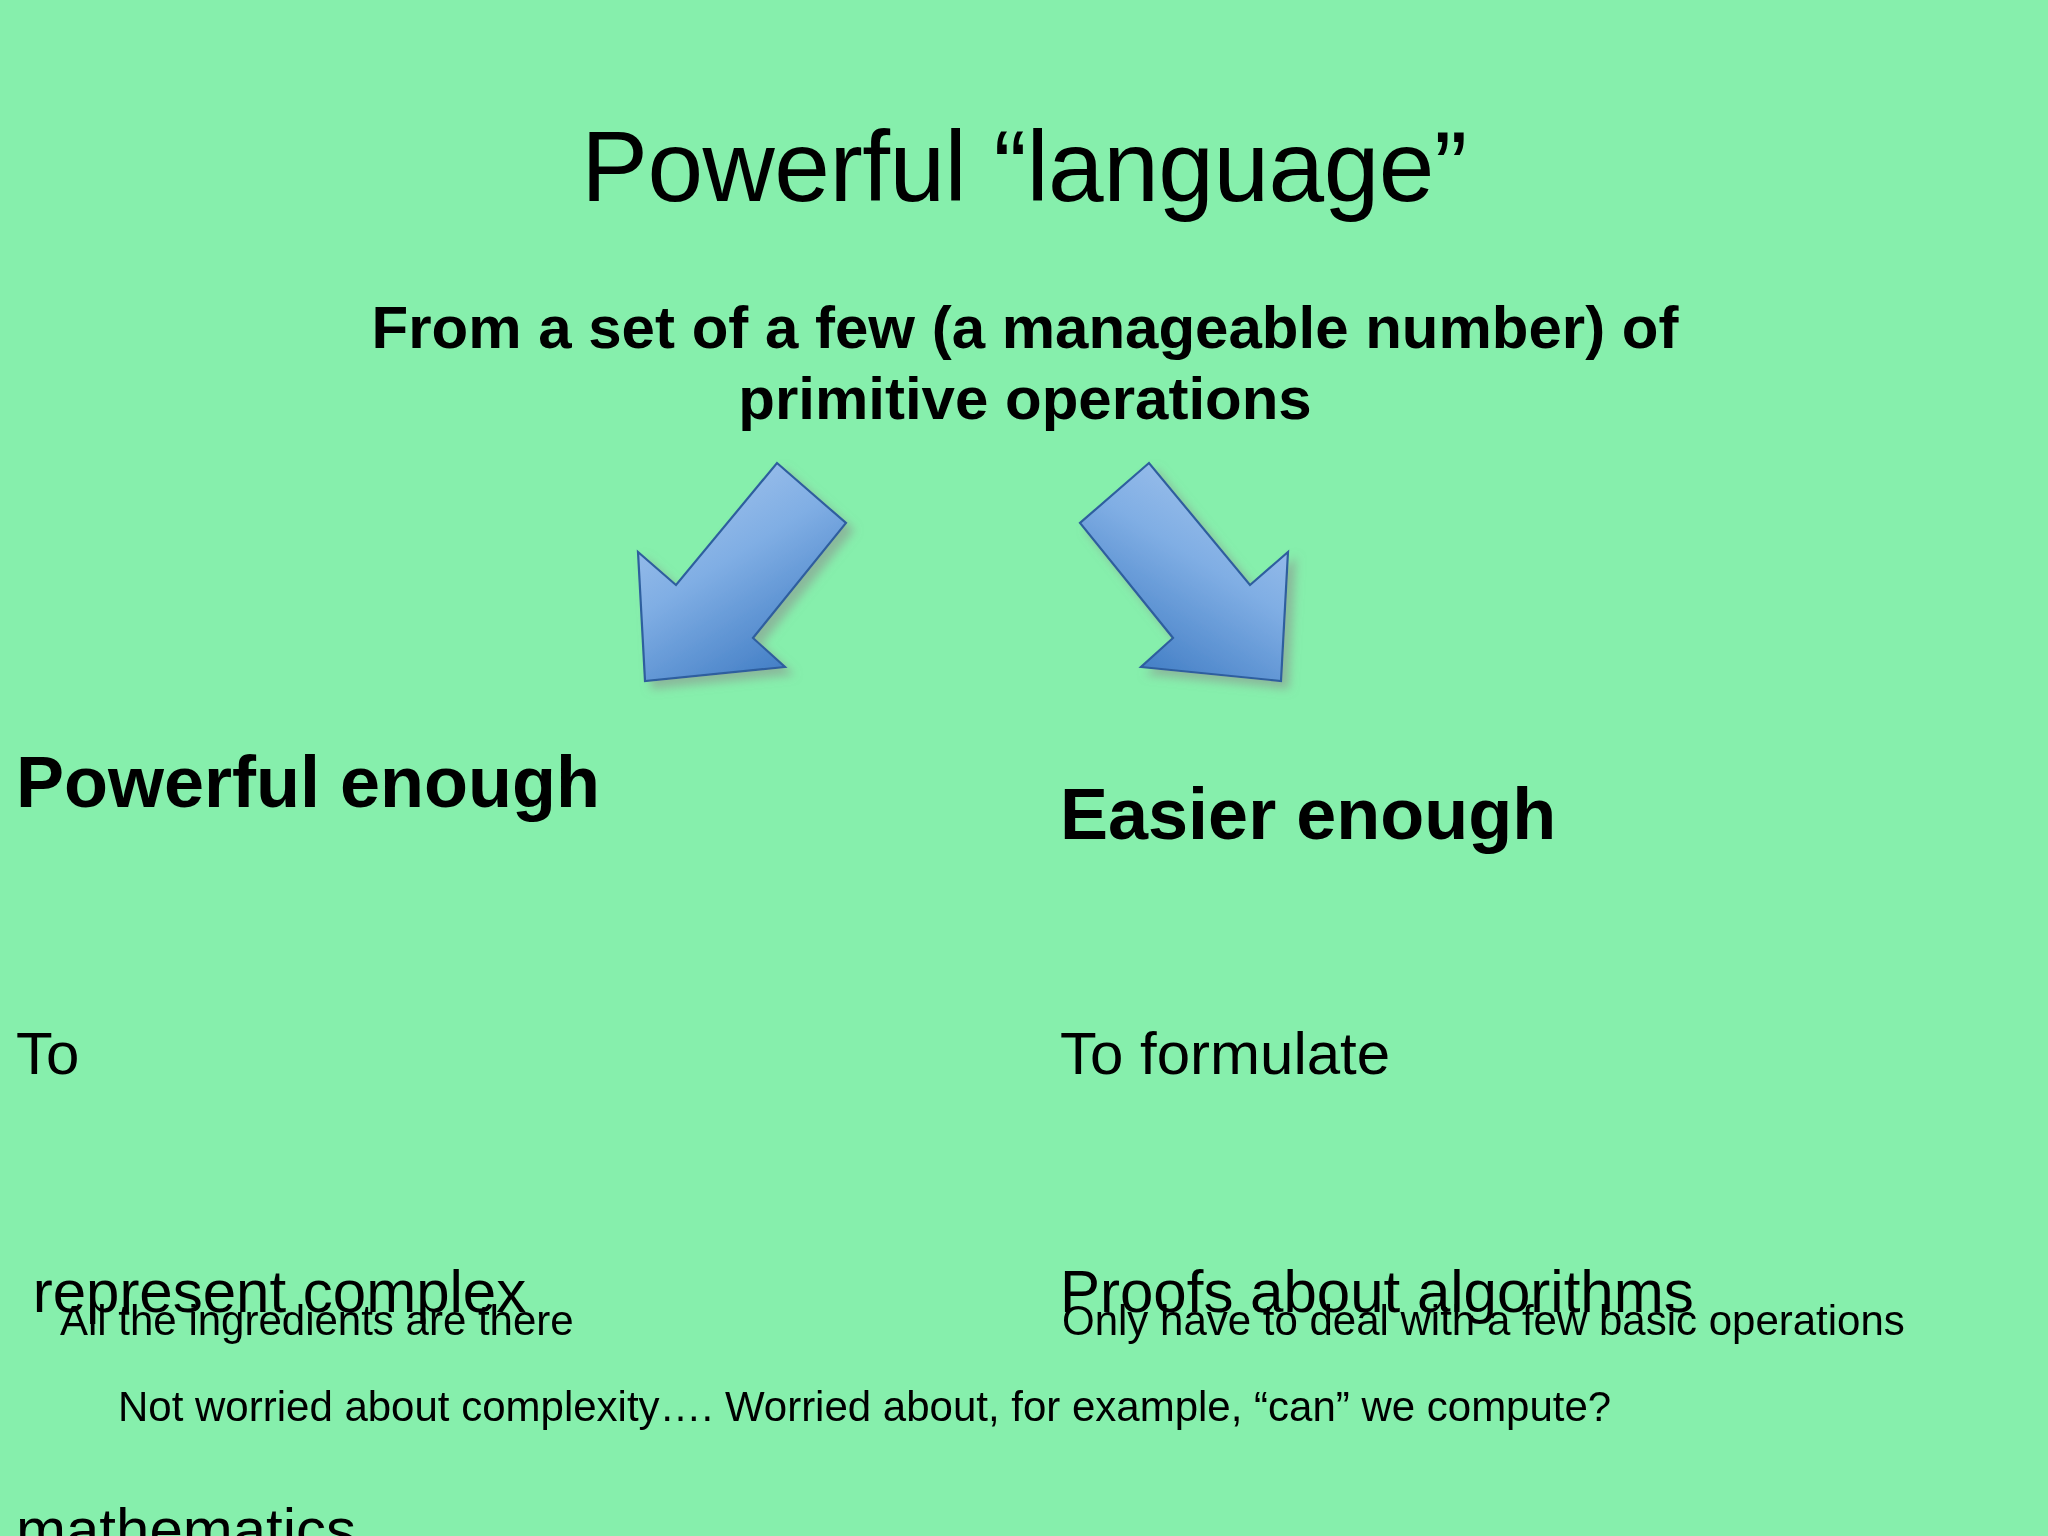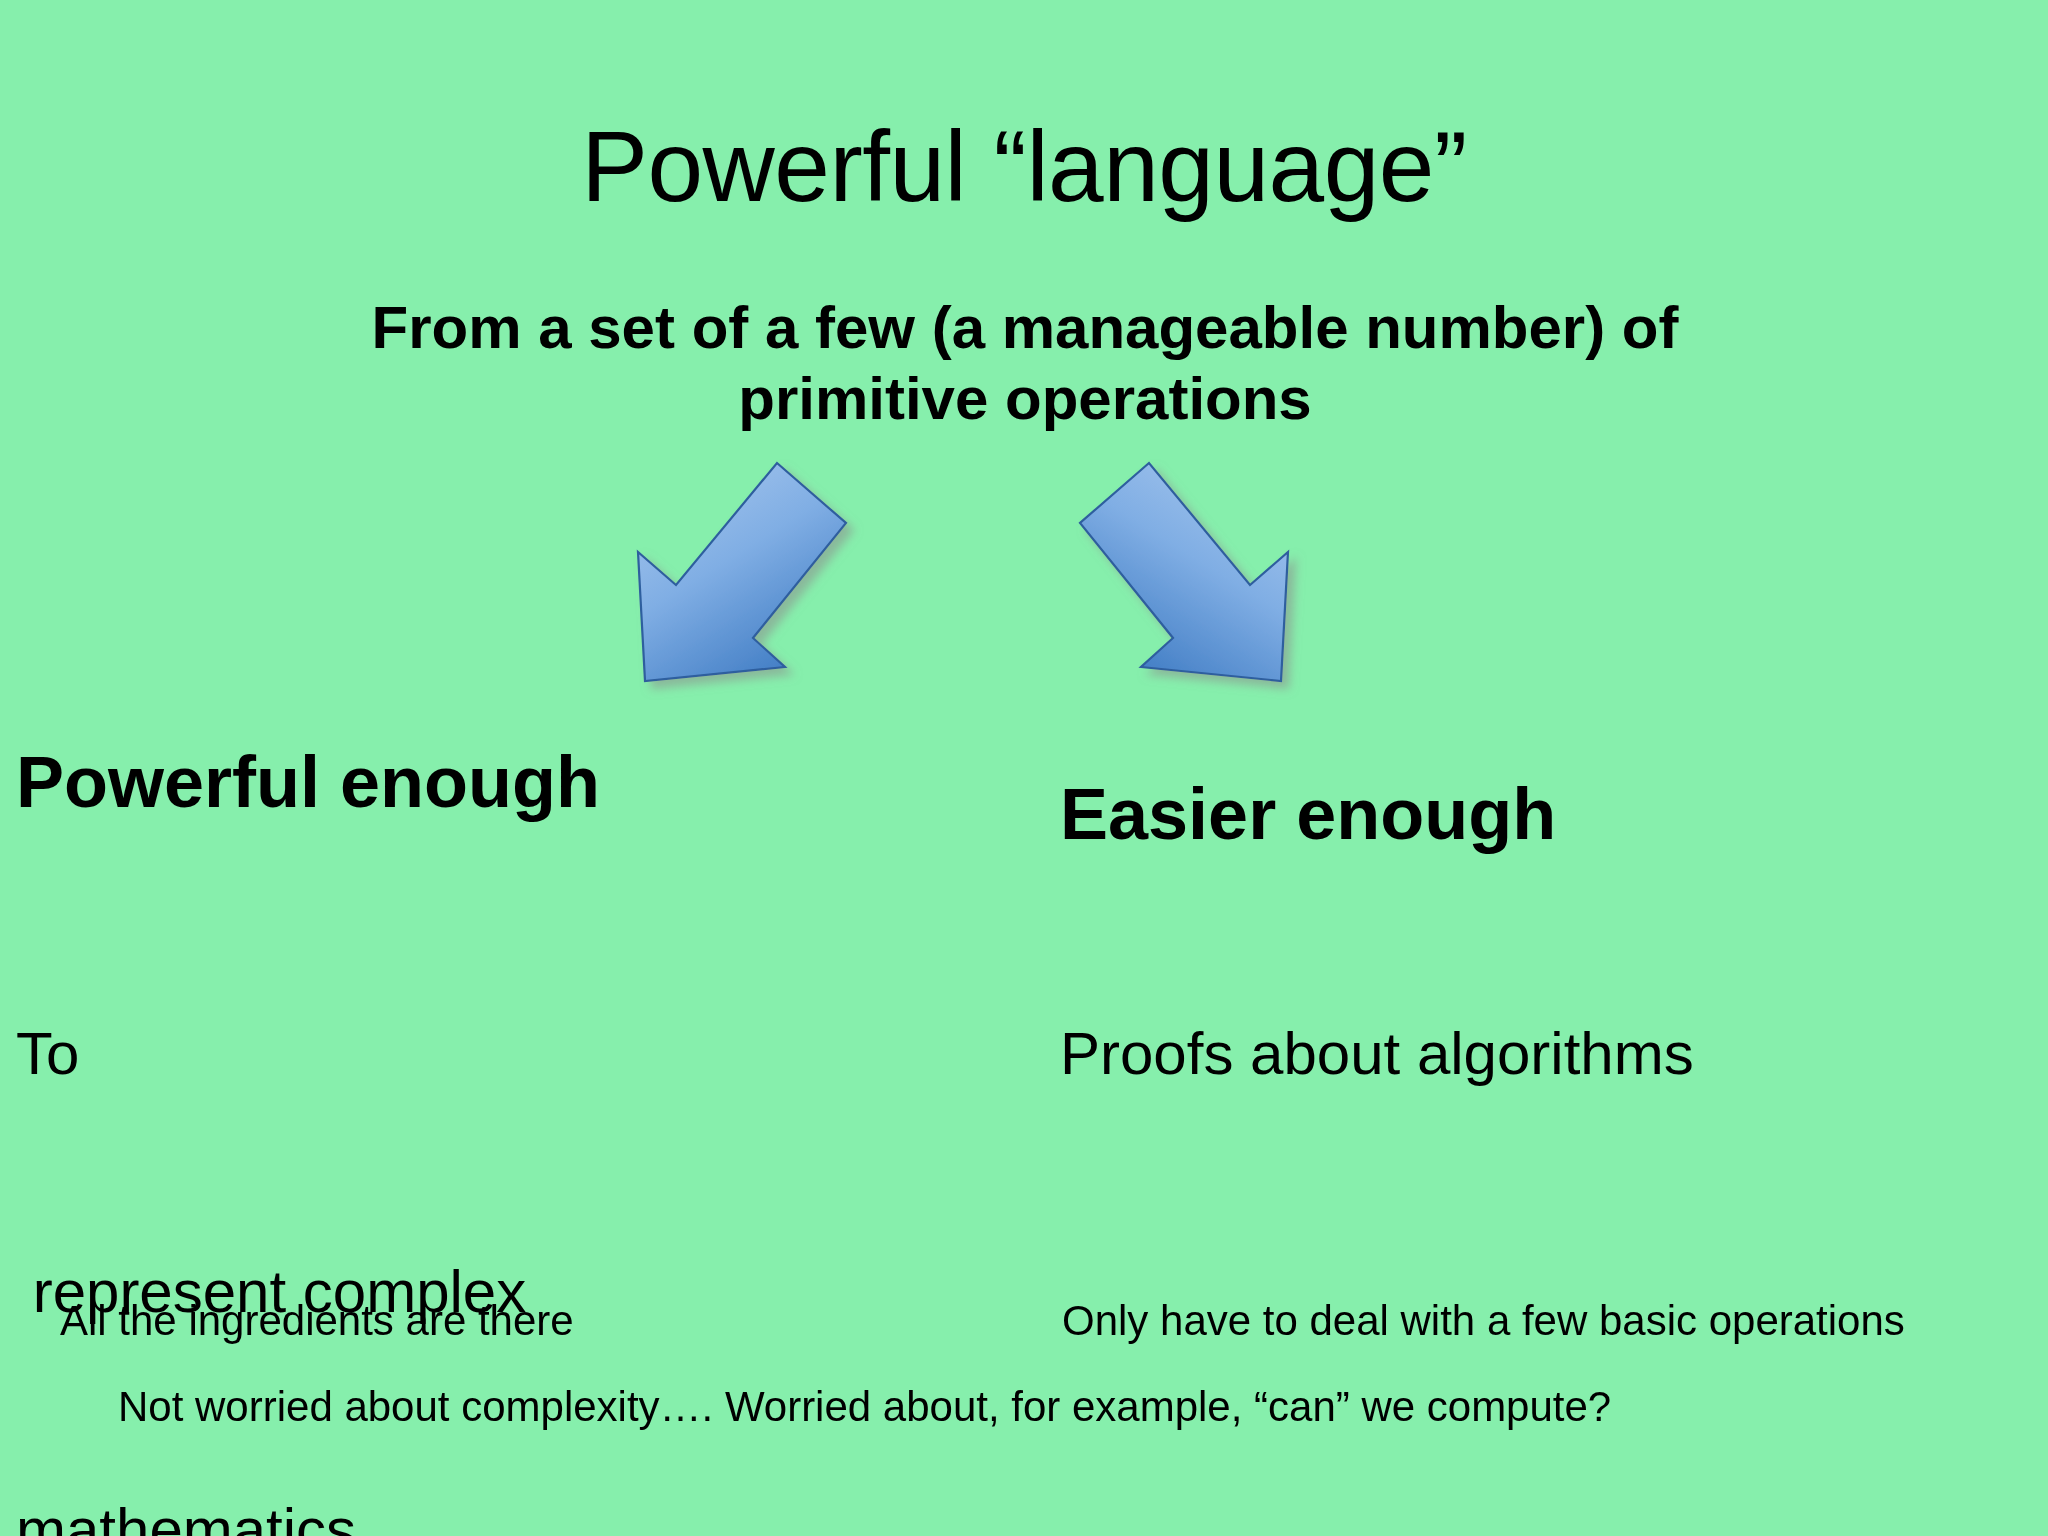--- a/index.html
+++ b/index.html
@@ -138,20 +138,21 @@
 
   <div class="col-head left">Powerful enough</div>
   <div class="col-body left">
     <span class="line">To</span>
     <span class="line"> represent complex</span>
     <span class="line">mathematics</span>
   </div>
 
   <div class="col-head right">Easier enough</div>
   <div class="col-body right">
+    <span class="line">To formulate</span>
     <span class="line">Proofs about algorithms</span>
   </div>
 
   <div class="note note-left">All the ingredients are there</div>
   <div class="note note-right">Only have to deal with a few basic operations</div>
   <div class="note note-bottom">Not worried about complexity…. Worried about, for example, “can” we compute?</div>
 
 </div>
 
 </body></html>

